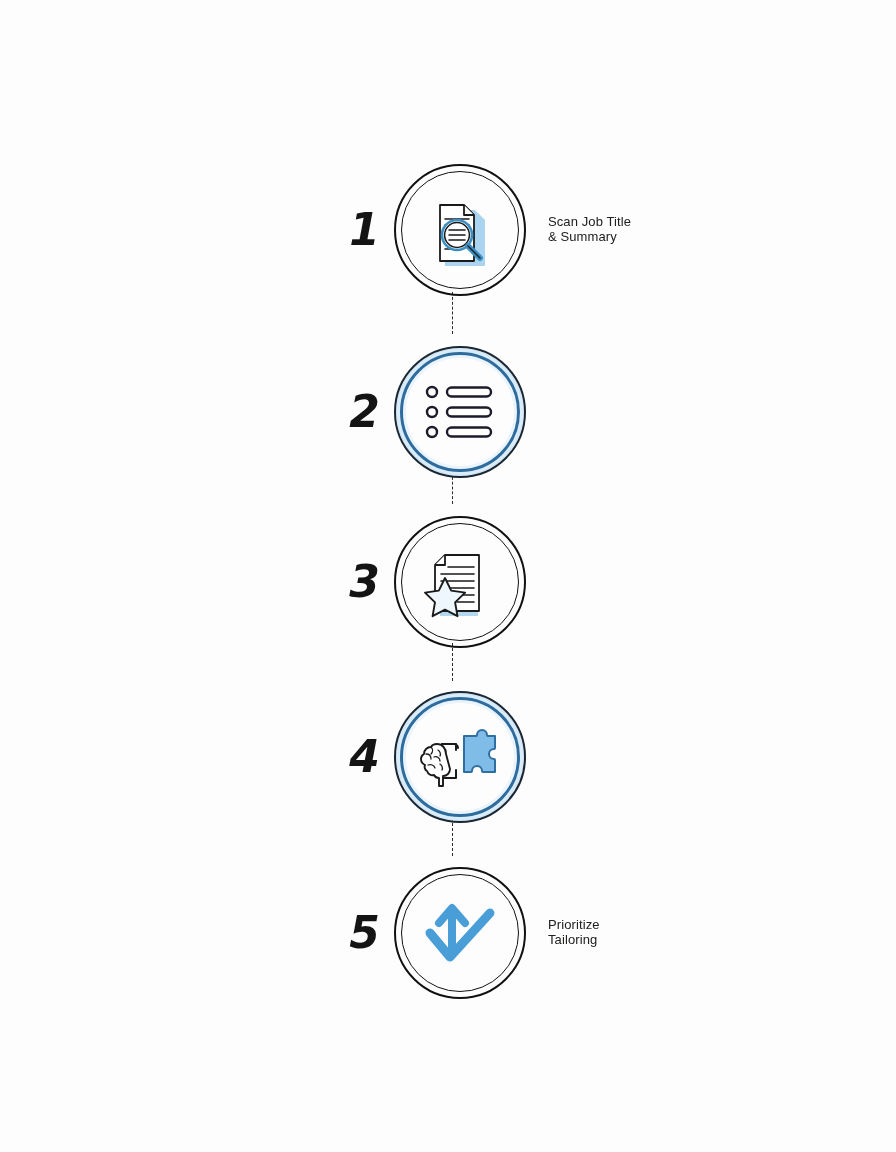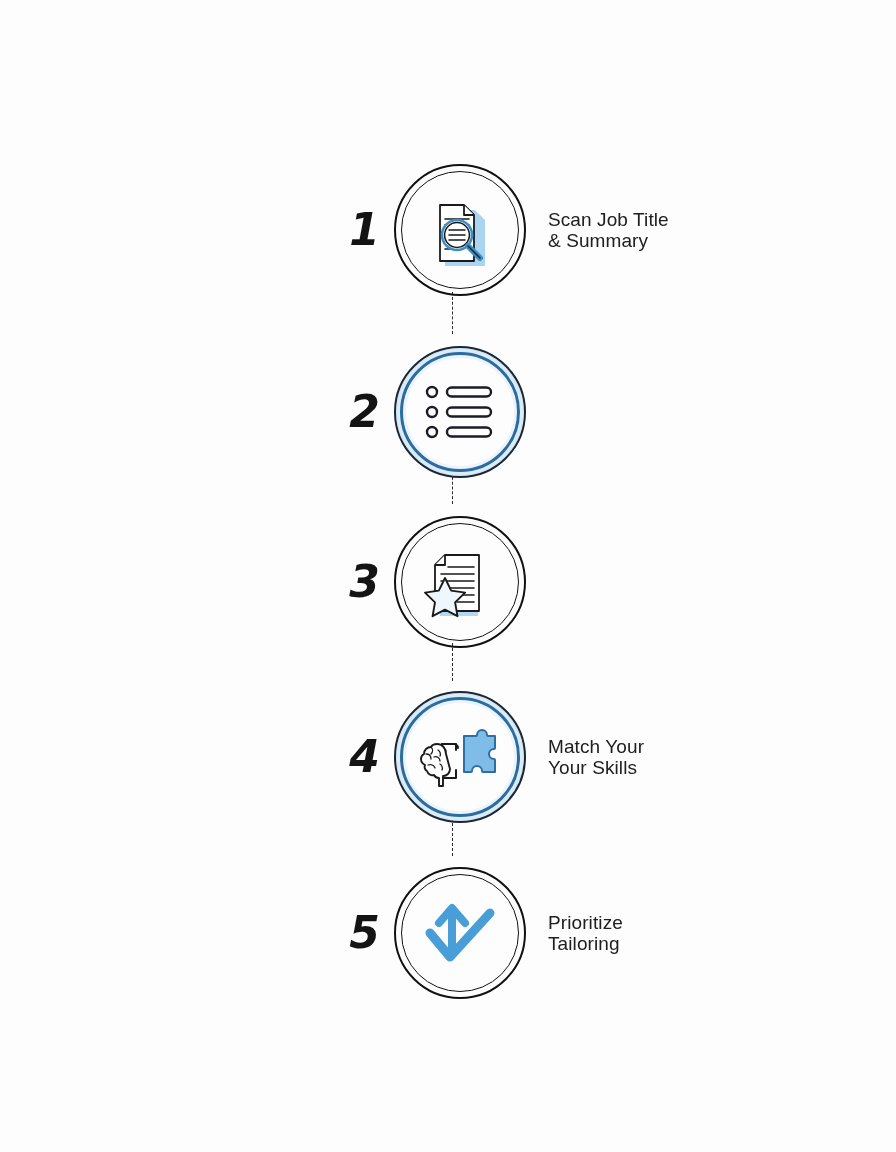--- a/index.html
+++ b/index.html
@@ -100,21 +100,21 @@
     height: 78px;
     display: flex;
     align-items: center;
     justify-content: center;
   }
   .icon-slot svg { display: block; overflow: visible; }
 
   .step-label {
     margin-left: 22px;
     font-family: "Liberation Sans", sans-serif;
-    font-size: 19px;
+    font-size: 13px;
     line-height: 1.13;
     color: #20201f;
     white-space: pre-line;
     letter-spacing: 0.1px;
   }
 
   
   .connector {
     position: absolute;
     left: 452px;
@@ -247,22 +247,20 @@
 
             <path d="M44 14 h12 a1 1 0 0 0 1 -1 a5 5 0 0 1 10 0 a1 1 0 0 0 1 1 h7 v12
                      a1 1 0 0 1 -1 1 a5 5 0 0 0 0 10 a1 1 0 0 1 1 1 v12 h-12
                      a1 1 0 0 1 -1 -1 a5 5 0 0 0 -10 0 a1 1 0 0 1 -1 1 h-7 z" fill="#7fbce8" stroke="#2f6f9f" stroke-width="2" stroke-linejoin="round"></path>
             <path d="M44 14 h12 a1 1 0 0 0 1 -1 a5 5 0 0 1 10 0 a1 1 0 0 0 1 1 h7 v12
                      a1 1 0 0 1 -1 1 a5 5 0 0 0 0 10 a1 1 0 0 1 1 1 v12 h-12
                      a1 1 0 0 1 -1 -1 a5 5 0 0 0 -10 0 a1 1 0 0 1 -1 1 h-7 z" fill="url(#pz)" opacity="0"></path>
           </svg>
         </div>
       </div>
-      <div class="step-label">Match Your
-Your Skills</div>
     </div>
 
     <div class="step" style="top:858px;">
       <div class="step-number">5</div>
       <div class="circle-holder">
         <div class="ring-outer"></div>
         <div class="ring-inner"></div>
         <div class="icon-slot">
           <svg width="76" height="68" viewBox="0 0 76 68">
 

